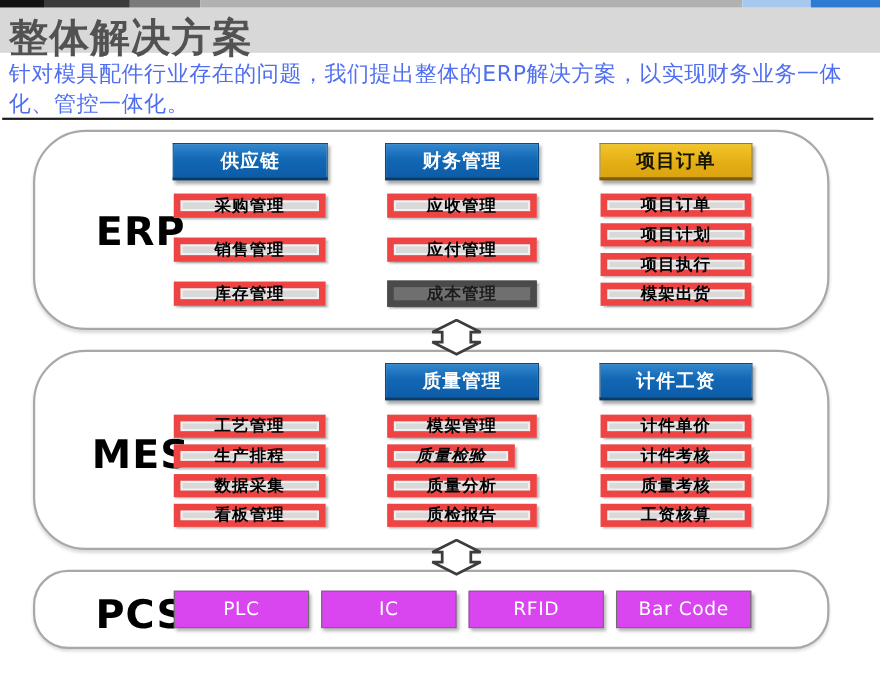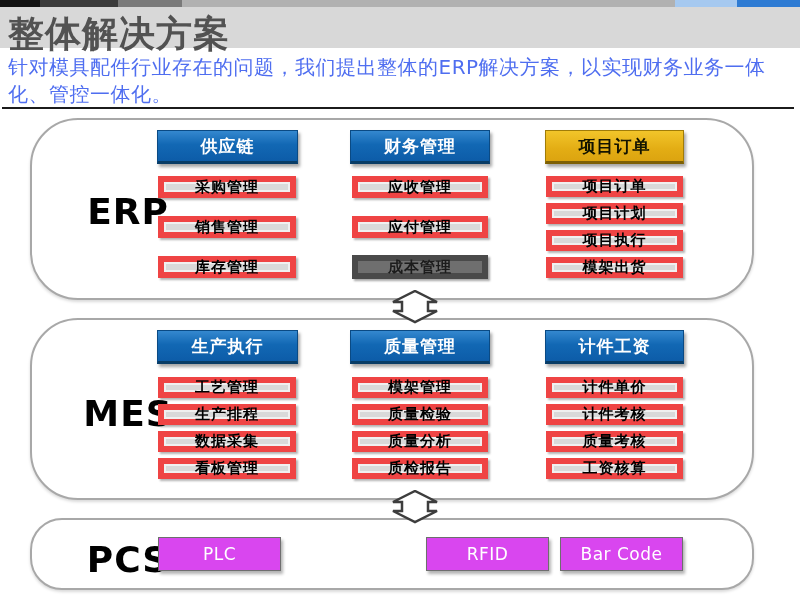--- a/index.html
+++ b/index.html
@@ -125,42 +125,42 @@
   <div class="box" style="left:546px; top:230px; width:137px; height:21px;">项目执行</div>
   <div class="box" style="left:546px; top:257px; width:137px; height:21px;">模架出货</div>
 
   <svg class="arrow" style="top:290px;" viewBox="0 0 46 34">
     <polygon points="23,1 45,12 36,12 36,21 45,21 23,32 1,21 10,21 10,12 1,12" fill="#ffffff" stroke="#3d3d3d" stroke-width="2.5" stroke-linejoin="miter"></polygon>
   </svg>
 
   <div class="panel panel-mes"></div>
   <div class="section-label" style="left:83px; top:393px;">MES</div>
 
-  <div class="hdr hdr-blue" style="left:157px; top:330px; width:141px;">生产执行</div>
   <div class="box" style="left:158px; top:377px; width:138px; height:21px;">工艺管理</div>
   <div class="box" style="left:158px; top:404px; width:138px; height:21px;">生产排程</div>
   <div class="box" style="left:158px; top:431px; width:138px; height:21px;">数据采集</div>
   <div class="box" style="left:158px; top:458px; width:138px; height:21px;">看板管理</div>
 
   <div class="hdr hdr-blue" style="left:350px; top:330px; width:140px;">质量管理</div>
   <div class="box" style="left:352px; top:377px; width:136px; height:21px;">模架管理</div>
-  <div class="box" style="left:352px; top:404px; width:136px; height:21px;">质量检验</div>
+  <div class="box" style="left:352px; top:404px; width:116px; height:21px;font-style:italic;">质量检验</div>
   <div class="box" style="left:352px; top:431px; width:136px; height:21px;">质量分析</div>
   <div class="box" style="left:352px; top:458px; width:136px; height:21px;">质检报告</div>
 
   <div class="hdr hdr-blue" style="left:545px; top:330px; width:139px;">计件工资</div>
   <div class="box" style="left:546px; top:377px; width:137px; height:21px;">计件单价</div>
   <div class="box" style="left:546px; top:404px; width:137px; height:21px;">计件考核</div>
   <div class="box" style="left:546px; top:431px; width:137px; height:21px;">质量考核</div>
   <div class="box" style="left:546px; top:458px; width:137px; height:21px;">工资核算</div>
 
   <svg class="arrow" style="top:490px;" viewBox="0 0 46 34">
     <polygon points="23,1 45,12 36,12 36,21 45,21 23,32 1,21 10,21 10,12 1,12" fill="#ffffff" stroke="#3d3d3d" stroke-width="2.5" stroke-linejoin="miter"></polygon>
   </svg>
 
   <div class="panel panel-pcs"></div>
   <div class="section-label" style="left:83px; top:539px;">PCS</div>
 
   <div class="pcs-box" style="left:158px;">PLC</div>
+  <div class="pcs-box" style="left:292px;">IC</div>
   <div class="pcs-box" style="left:426px;">RFID</div>
   <div class="pcs-box" style="left:560px;">Bar Code</div>
 
 </div>
 
 </body></html>

